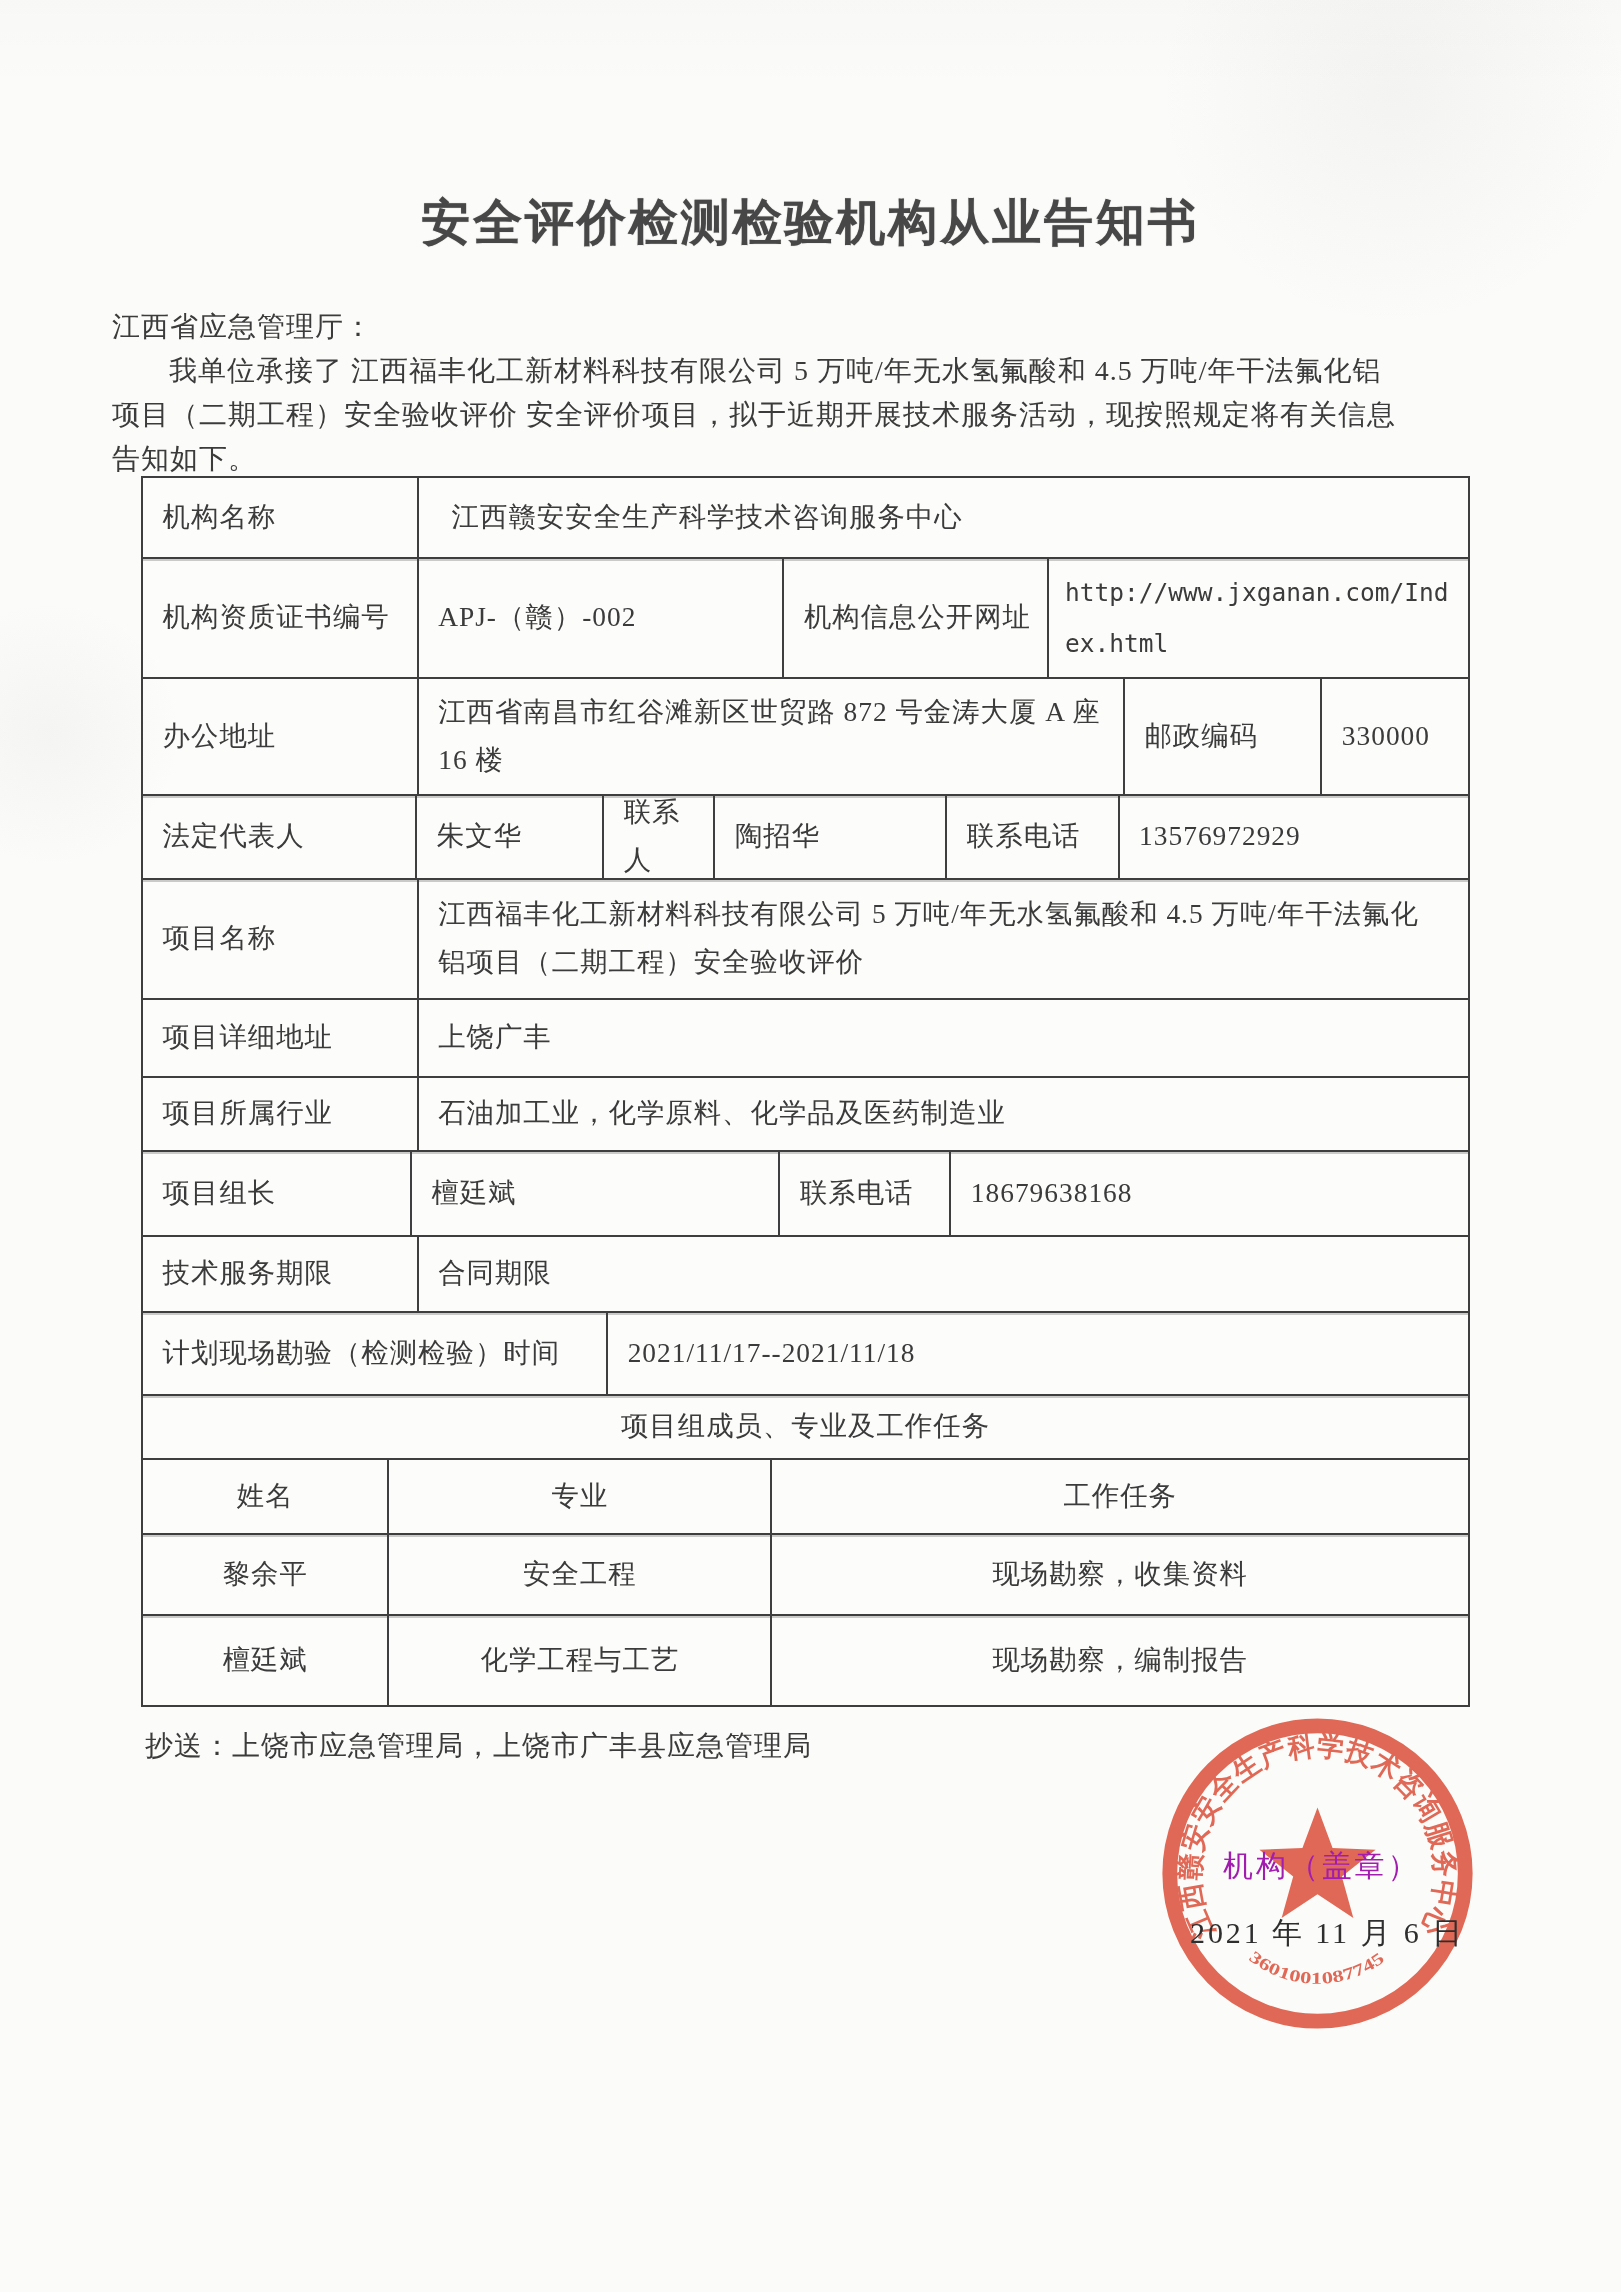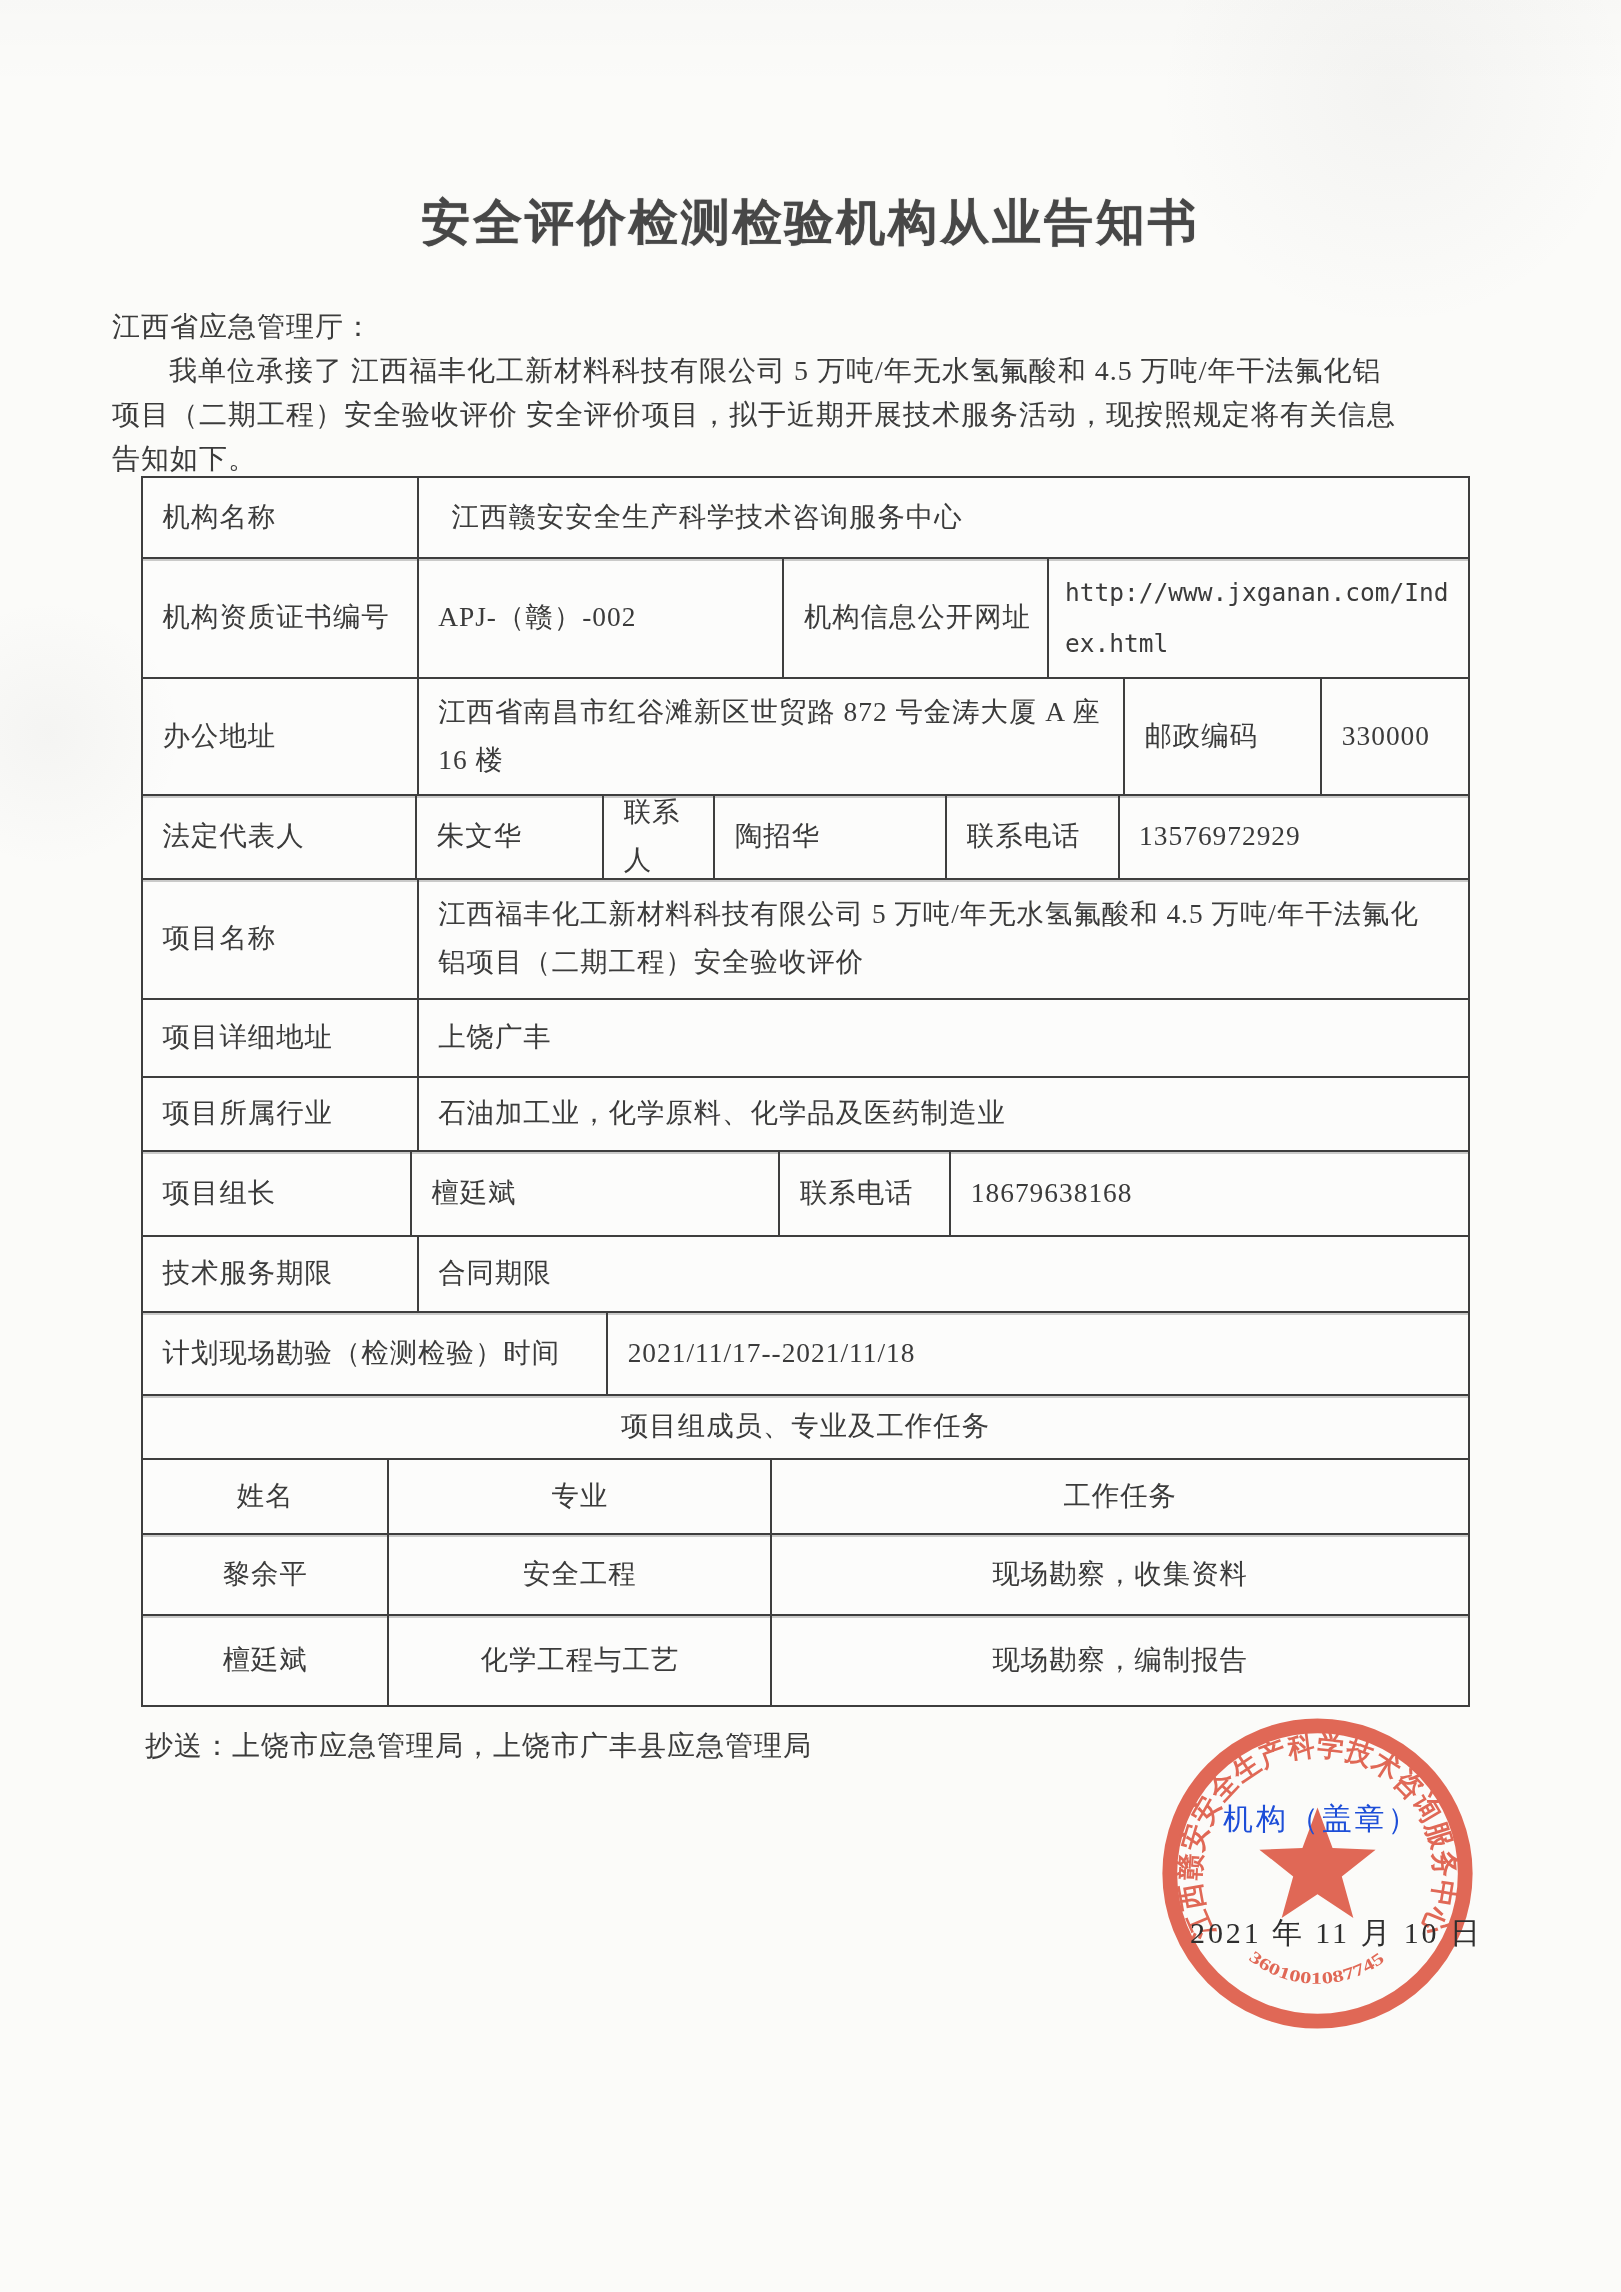--- a/index.html
+++ b/index.html
@@ -95,22 +95,22 @@
     position:absolute;top:1727px;left:145px;
     font-size:28px;letter-spacing:1px;
   }
 
   
   .seal{
     position:absolute;top:1711px;left:1155px;width:325px;height:325px;
     mix-blend-mode:multiply;opacity:.85;
   }
   .stamp-caption{
-    position:absolute;top:1799px;left:1223px;
-    font-size:30px;letter-spacing:2.9px;color:#1d4ed8;z-index:2;
+    position:absolute;top:1846px;left:1223px;
+    font-size:30px;letter-spacing:2.9px;color:#a21caf;z-index:2;
   }
   .date-line{
     position:absolute;top:1913px;left:1190px;
     font-size:30px;letter-spacing:2.9px;color:#2e2e2e;z-index:2;
   }
 </style>
 </head>
 <body>
 
 <div class="page">
@@ -222,16 +222,16 @@
     <path d="M165,98 L180.3,139 L224,140.8 L189.7,168 L201.4,210.2 L165,186 L128.6,210.2 L140.3,168 L106,140.8 L149.7,139 Z" fill="#e0503a"></path>
     <text font-size="29" fill="#e0503a" font-weight="bold" letter-spacing="1">
       <textPath href="#sealTopArc" startOffset="0" textLength="500" lengthAdjust="spacingAndGlyphs">江西赣安安全生产科学技术咨询服务中心</textPath>
     </text>
     <text font-size="17" fill="#e0503a" font-weight="bold">
       <textPath href="#sealBottomArc" startOffset="2" textLength="150" lengthAdjust="spacingAndGlyphs">3601001087745</textPath>
     </text>
   </svg>
 
   <div class="stamp-caption">机构（盖章）</div>
-  <div class="date-line">2021 年 11 月 10 日</div>
+  <div class="date-line">2021 年 11 月 6 日</div>
 
 </div>
 
 
 </body></html>

